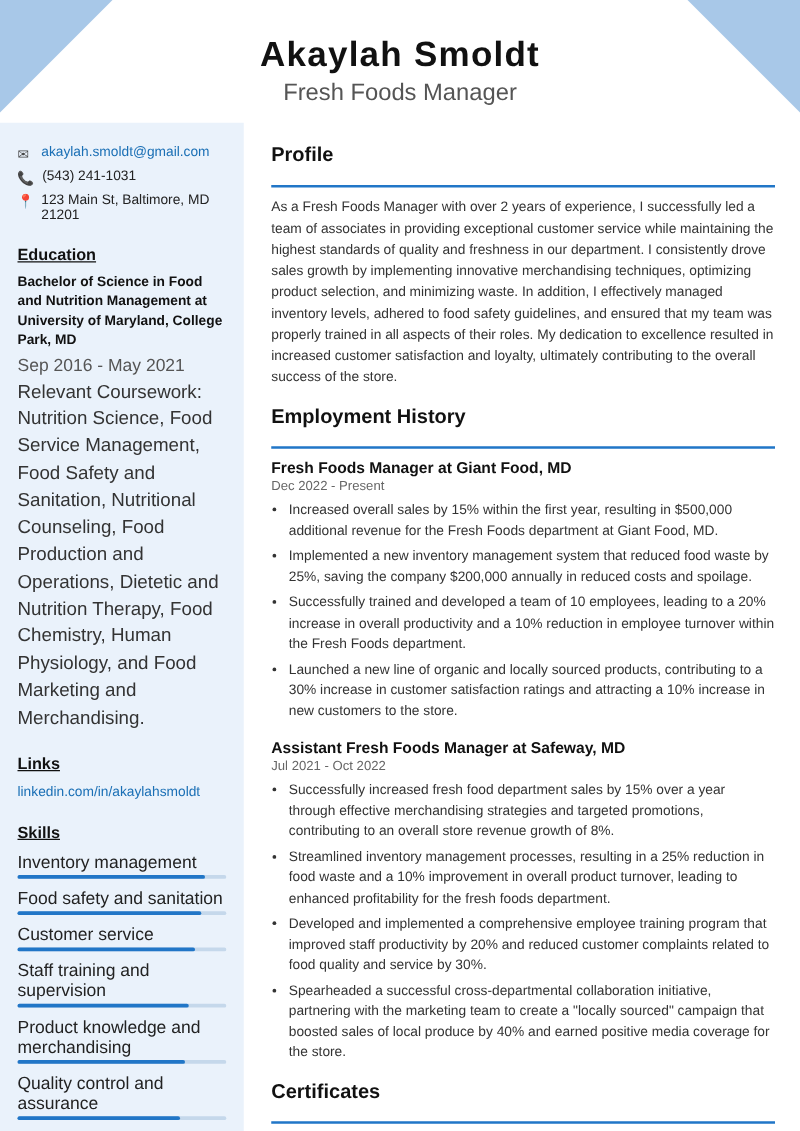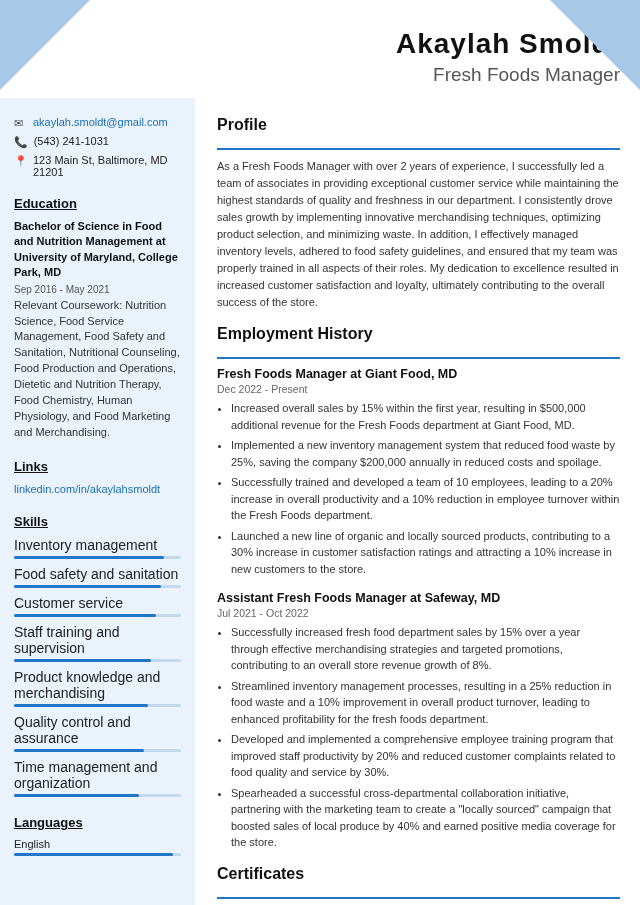--- a/index.html
+++ b/index.html
@@ -10,21 +10,21 @@
       color: #222;
       width: 640px;
       min-height: 905px;
       position: relative;
       overflow-x: hidden;
     }
 
     
     .header {
       background: #fff;
-      text-align: right;
+      text-align: center;
       padding: 28px 20px 12px;
       position: relative;
     }
     .header::before {
       content: '';
       position: absolute;
       top: 0; left: 0;
       width: 0; height: 0;
       border-style: solid;
       border-width: 90px 90px 0 0;
@@ -101,26 +101,26 @@
     }
 
     .edu-degree {
       font-size: 11px;
       font-weight: bold;
       color: #111;
       line-height: 1.4;
       margin-bottom: 3px;
     }
     .edu-date {
-      font-size: 10px;
+      font-size: 14px;
       color: #555;
       margin-bottom: 3px;
     }
     .edu-coursework {
-      font-size: 11px;
+      font-size: 15px;
       color: #333;
       line-height: 1.45;
     }
 
     .link-item a {
       color: #1a6fb5;
       text-decoration: none;
       font-size: 11px;
     }
 

